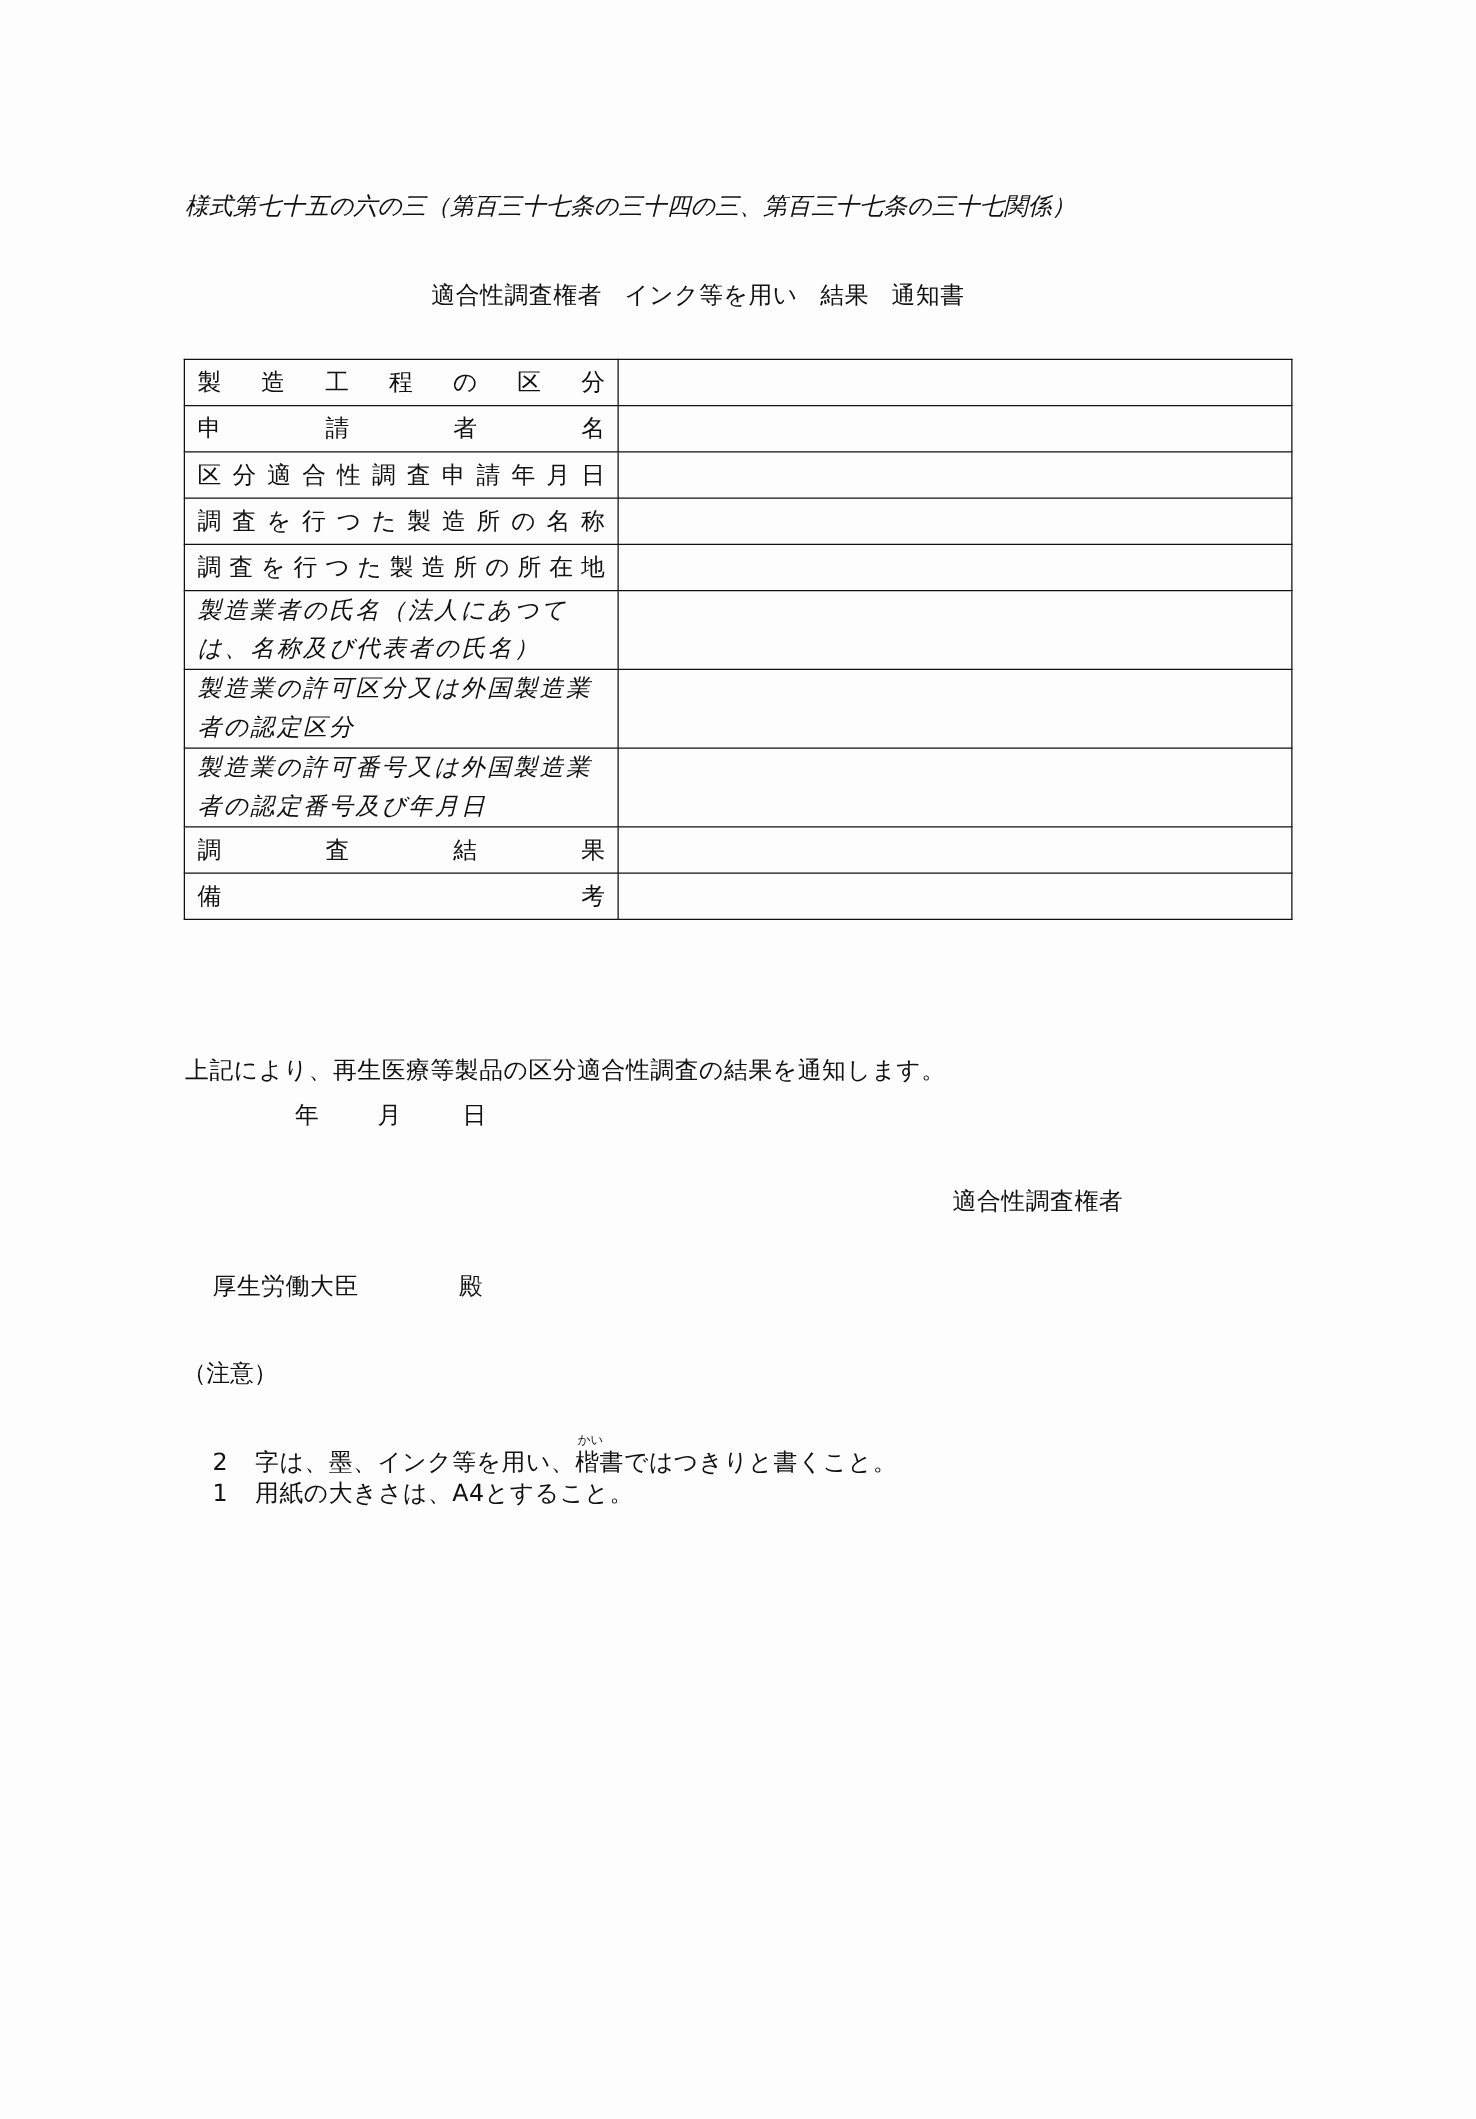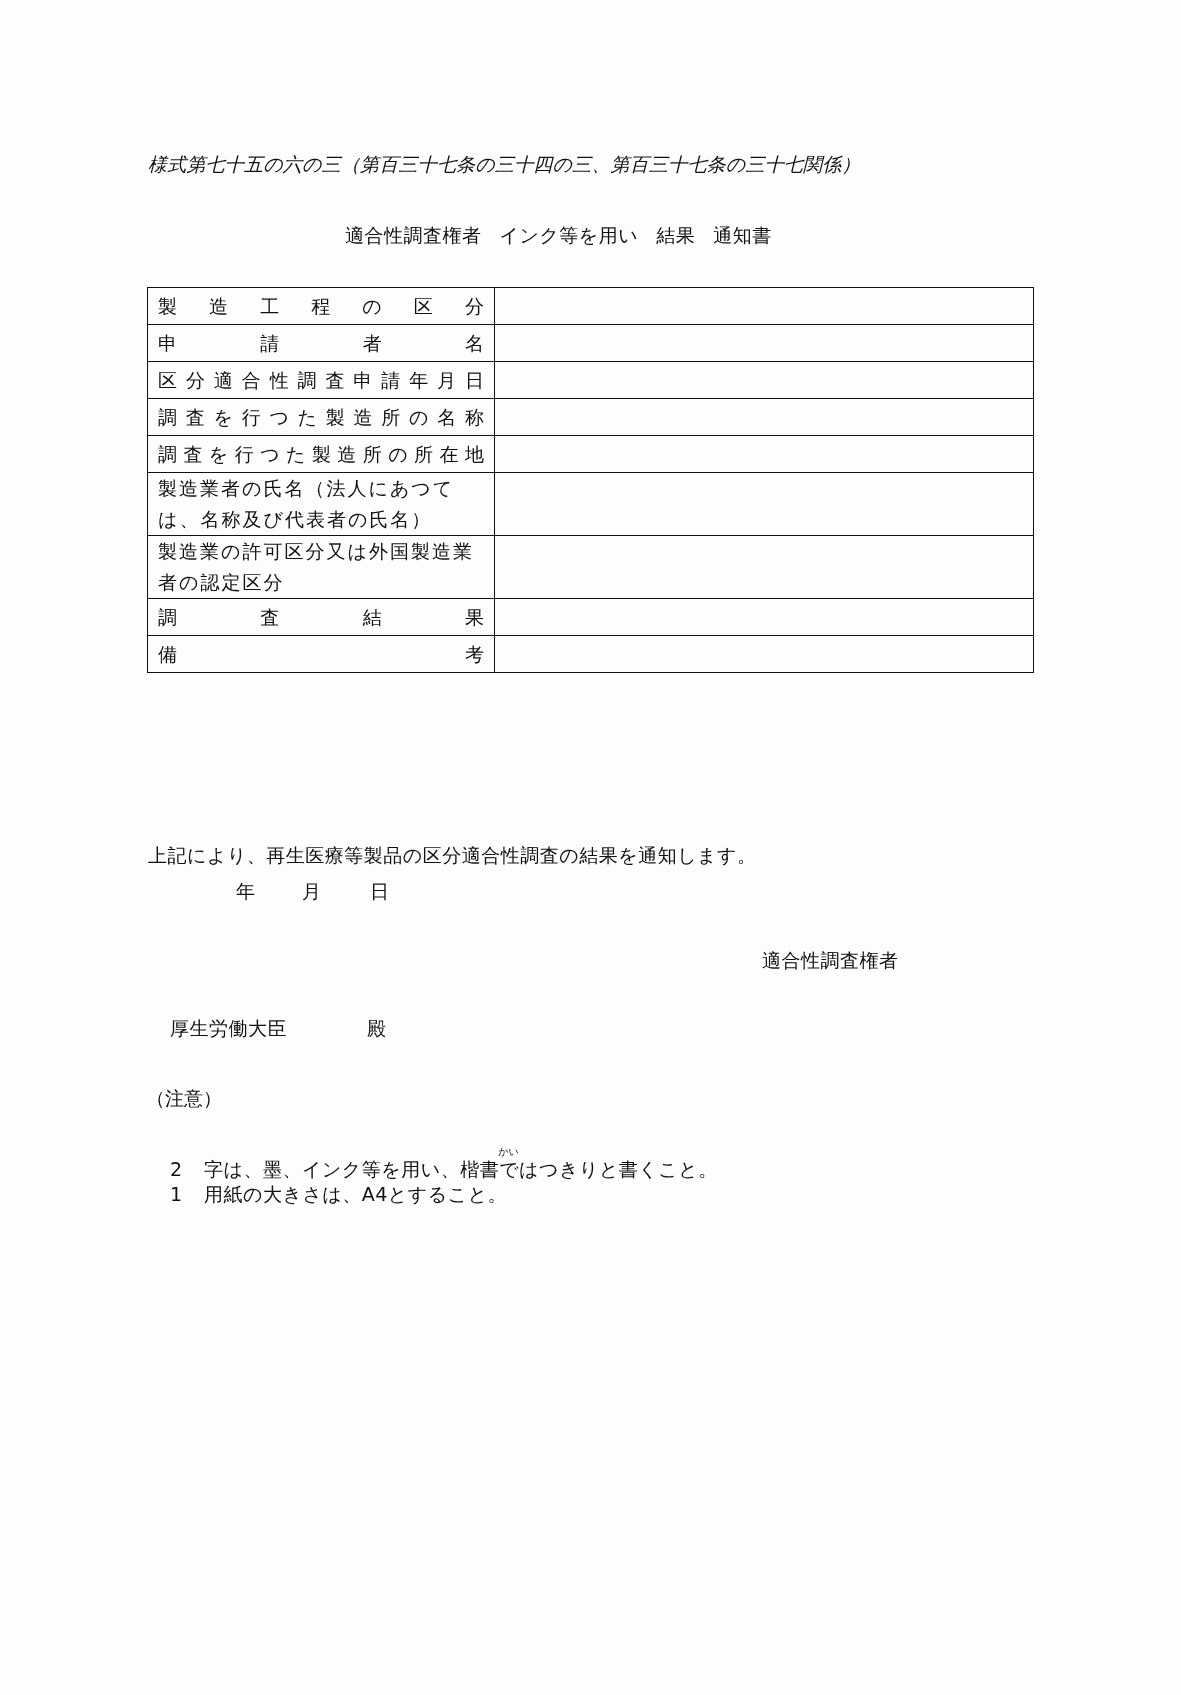--- a/index.html
+++ b/index.html
@@ -43,21 +43,21 @@
       vertical-align: middle;
     }
     td.label-cell {
       width: 326px;
       font-size: 19px;
       line-height: 31px;
       padding: 0 10px 0 10px !important;
     }
     td.value-cell { width: auto; }
     tr.single td { height: 36px; }
-    tr.double td { height: 62px; }
+    tr.double td { height: 62px; font-style: italic; }
     .spread {
       display: flex;
       justify-content: space-between;
       width: 100%;
     }
     .wrap-label {
       white-space: normal;
       letter-spacing: 2px;
       word-break: break-all;
     }
@@ -96,21 +96,20 @@
     .note .num { display: inline-block; width: 34px; text-align: left; }
     .note1 { left: 170px; top: 1182px; }
     .note2 { left: 170px; top: 1157px; }
     .ruby-wrap { position: relative; display: inline-block; }
     .ruby-text {
       position: absolute;
       top: -12px;
       left: 2px;
       font-size: 10px;
       letter-spacing: 0;
-      margin-left: 36px;
     }
   </style>
 </head>
 <body>
 
 <div class="abs form-header">様式第七十五の六の三（第百三十七条の三十四の三、第百三十七条の三十七関係）</div>
 
 <div class="abs doc-title">
   <span>適合性調査権者</span><span>インク等を用い</span><span>結果</span><span>通知書</span>
 </div>
@@ -205,20 +204,26 @@
         <div class="wrap-label">製造業者の氏名（法人にあつては、名称及び代表者の氏名）</div>
       </td>
       <td class="value-cell"></td>
     </tr>
     <tr class="double">
       <td class="label-cell">
         <div class="wrap-label">製造業の許可区分又は外国製造業者の認定区分</div>
       </td>
       <td class="value-cell"></td>
     </tr>
+    <tr class="double">
+      <td class="label-cell">
+        <div class="wrap-label">製造業の許可番号又は外国製造業者の認定番号及び年月日</div>
+      </td>
+      <td class="value-cell"></td>
+    </tr>
     <tr class="single">
       <td class="label-cell">
         <div class="spread">
           <span>調</span>
           <span>査</span>
           <span>結</span>
           <span>果</span>
         </div>
       </td>
       <td class="value-cell"></td>

